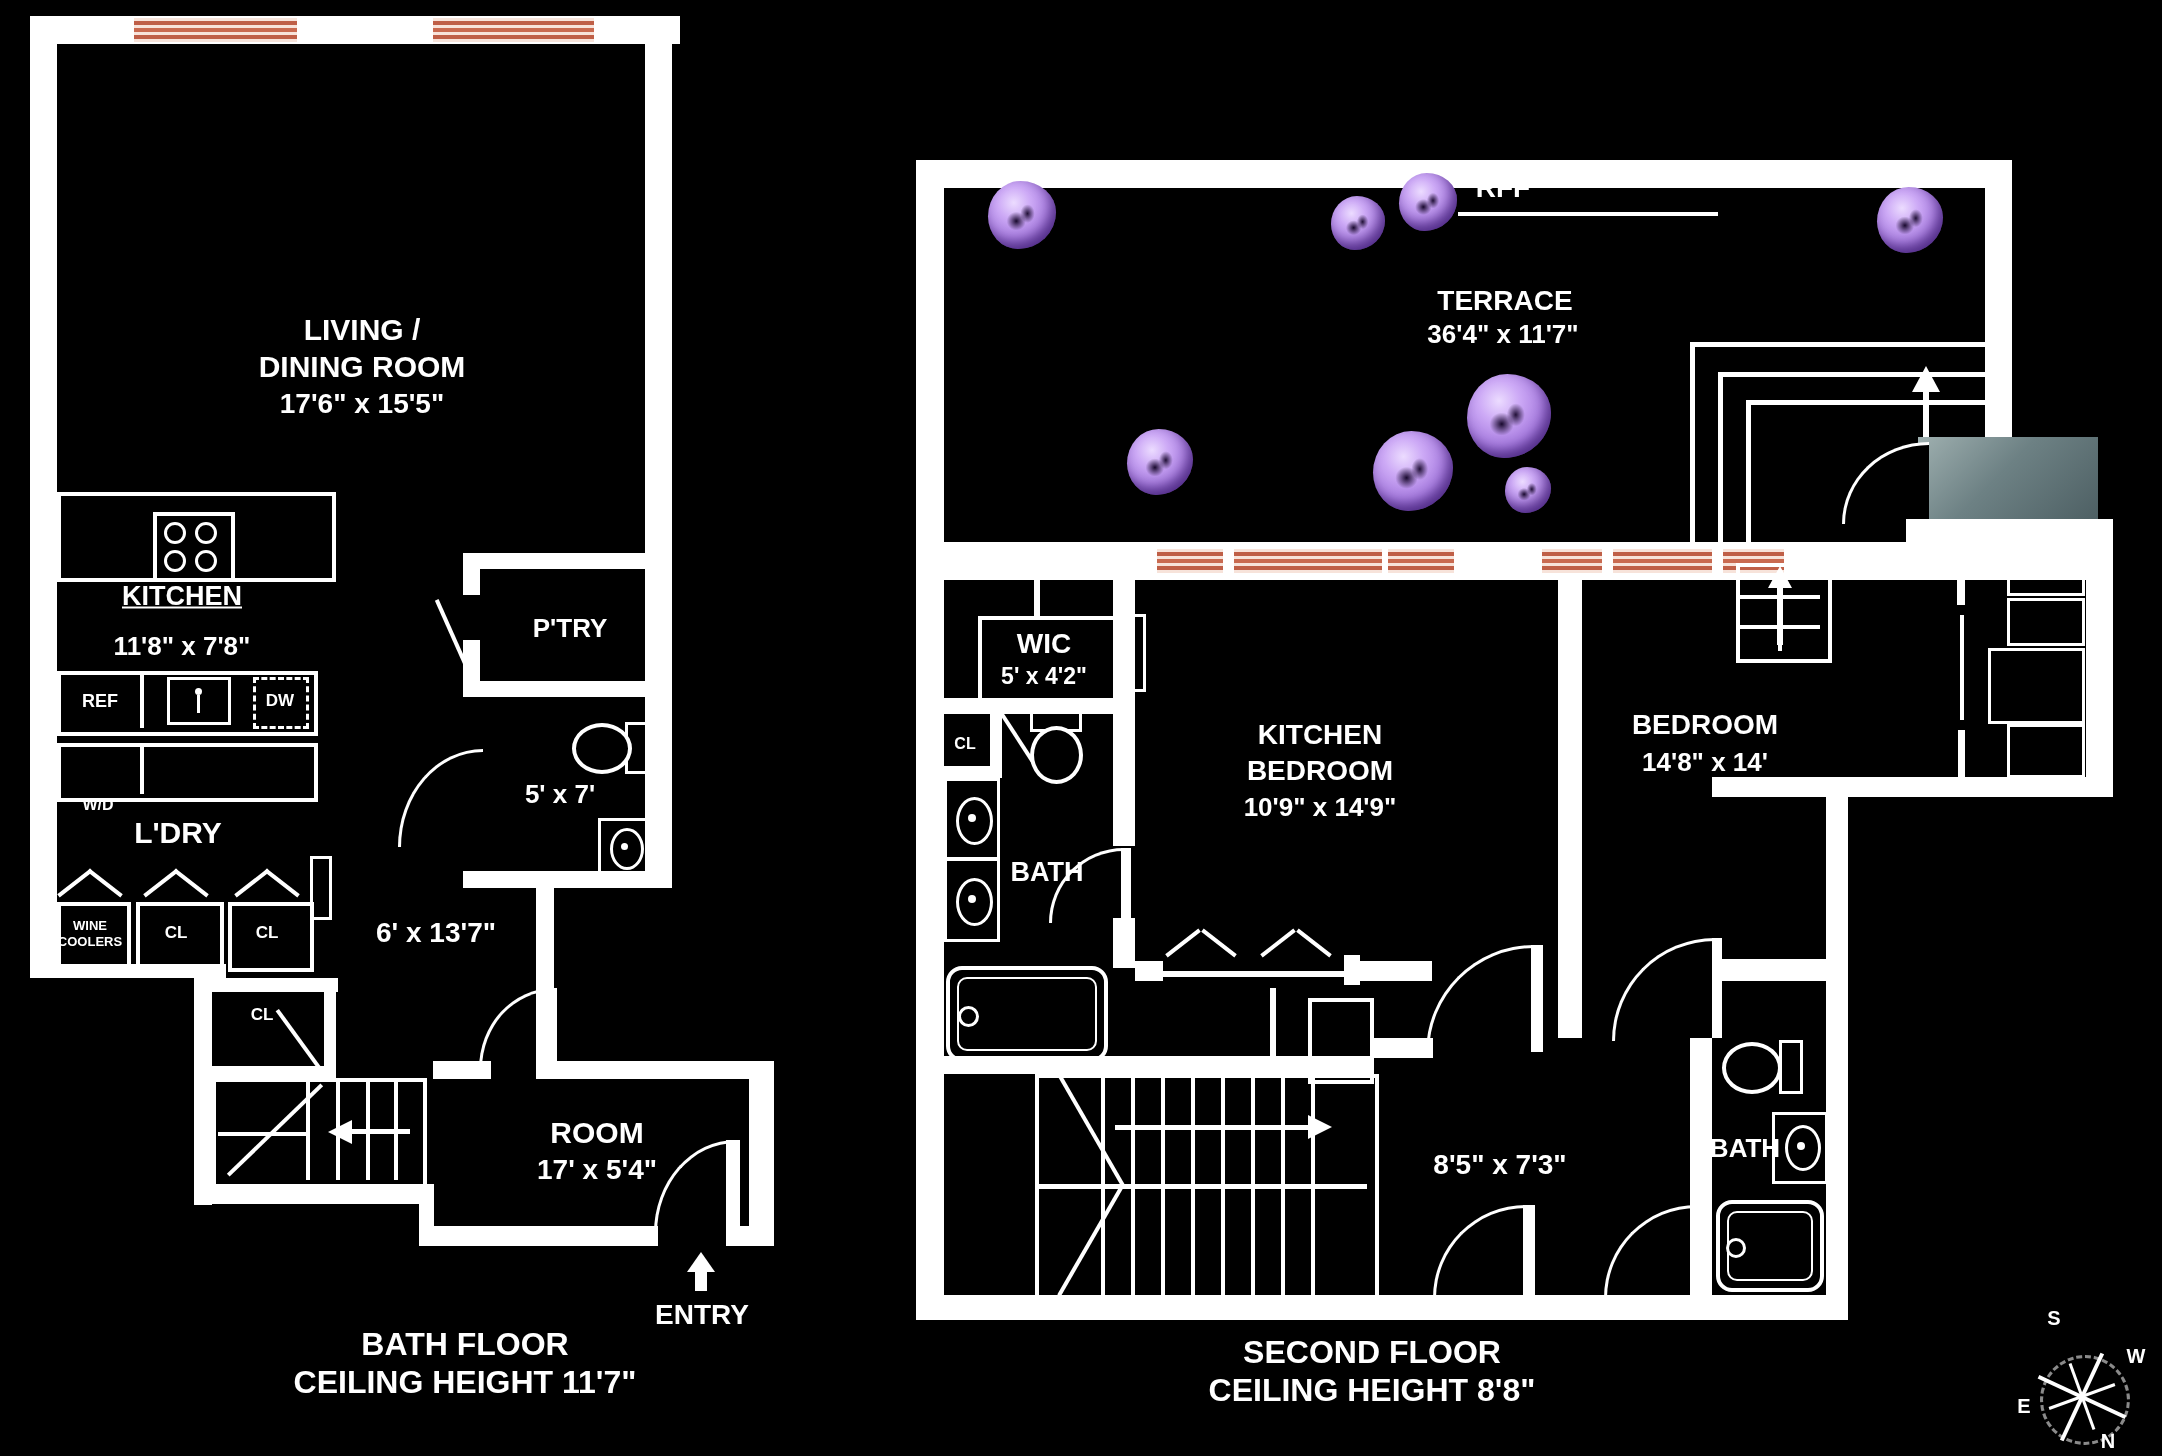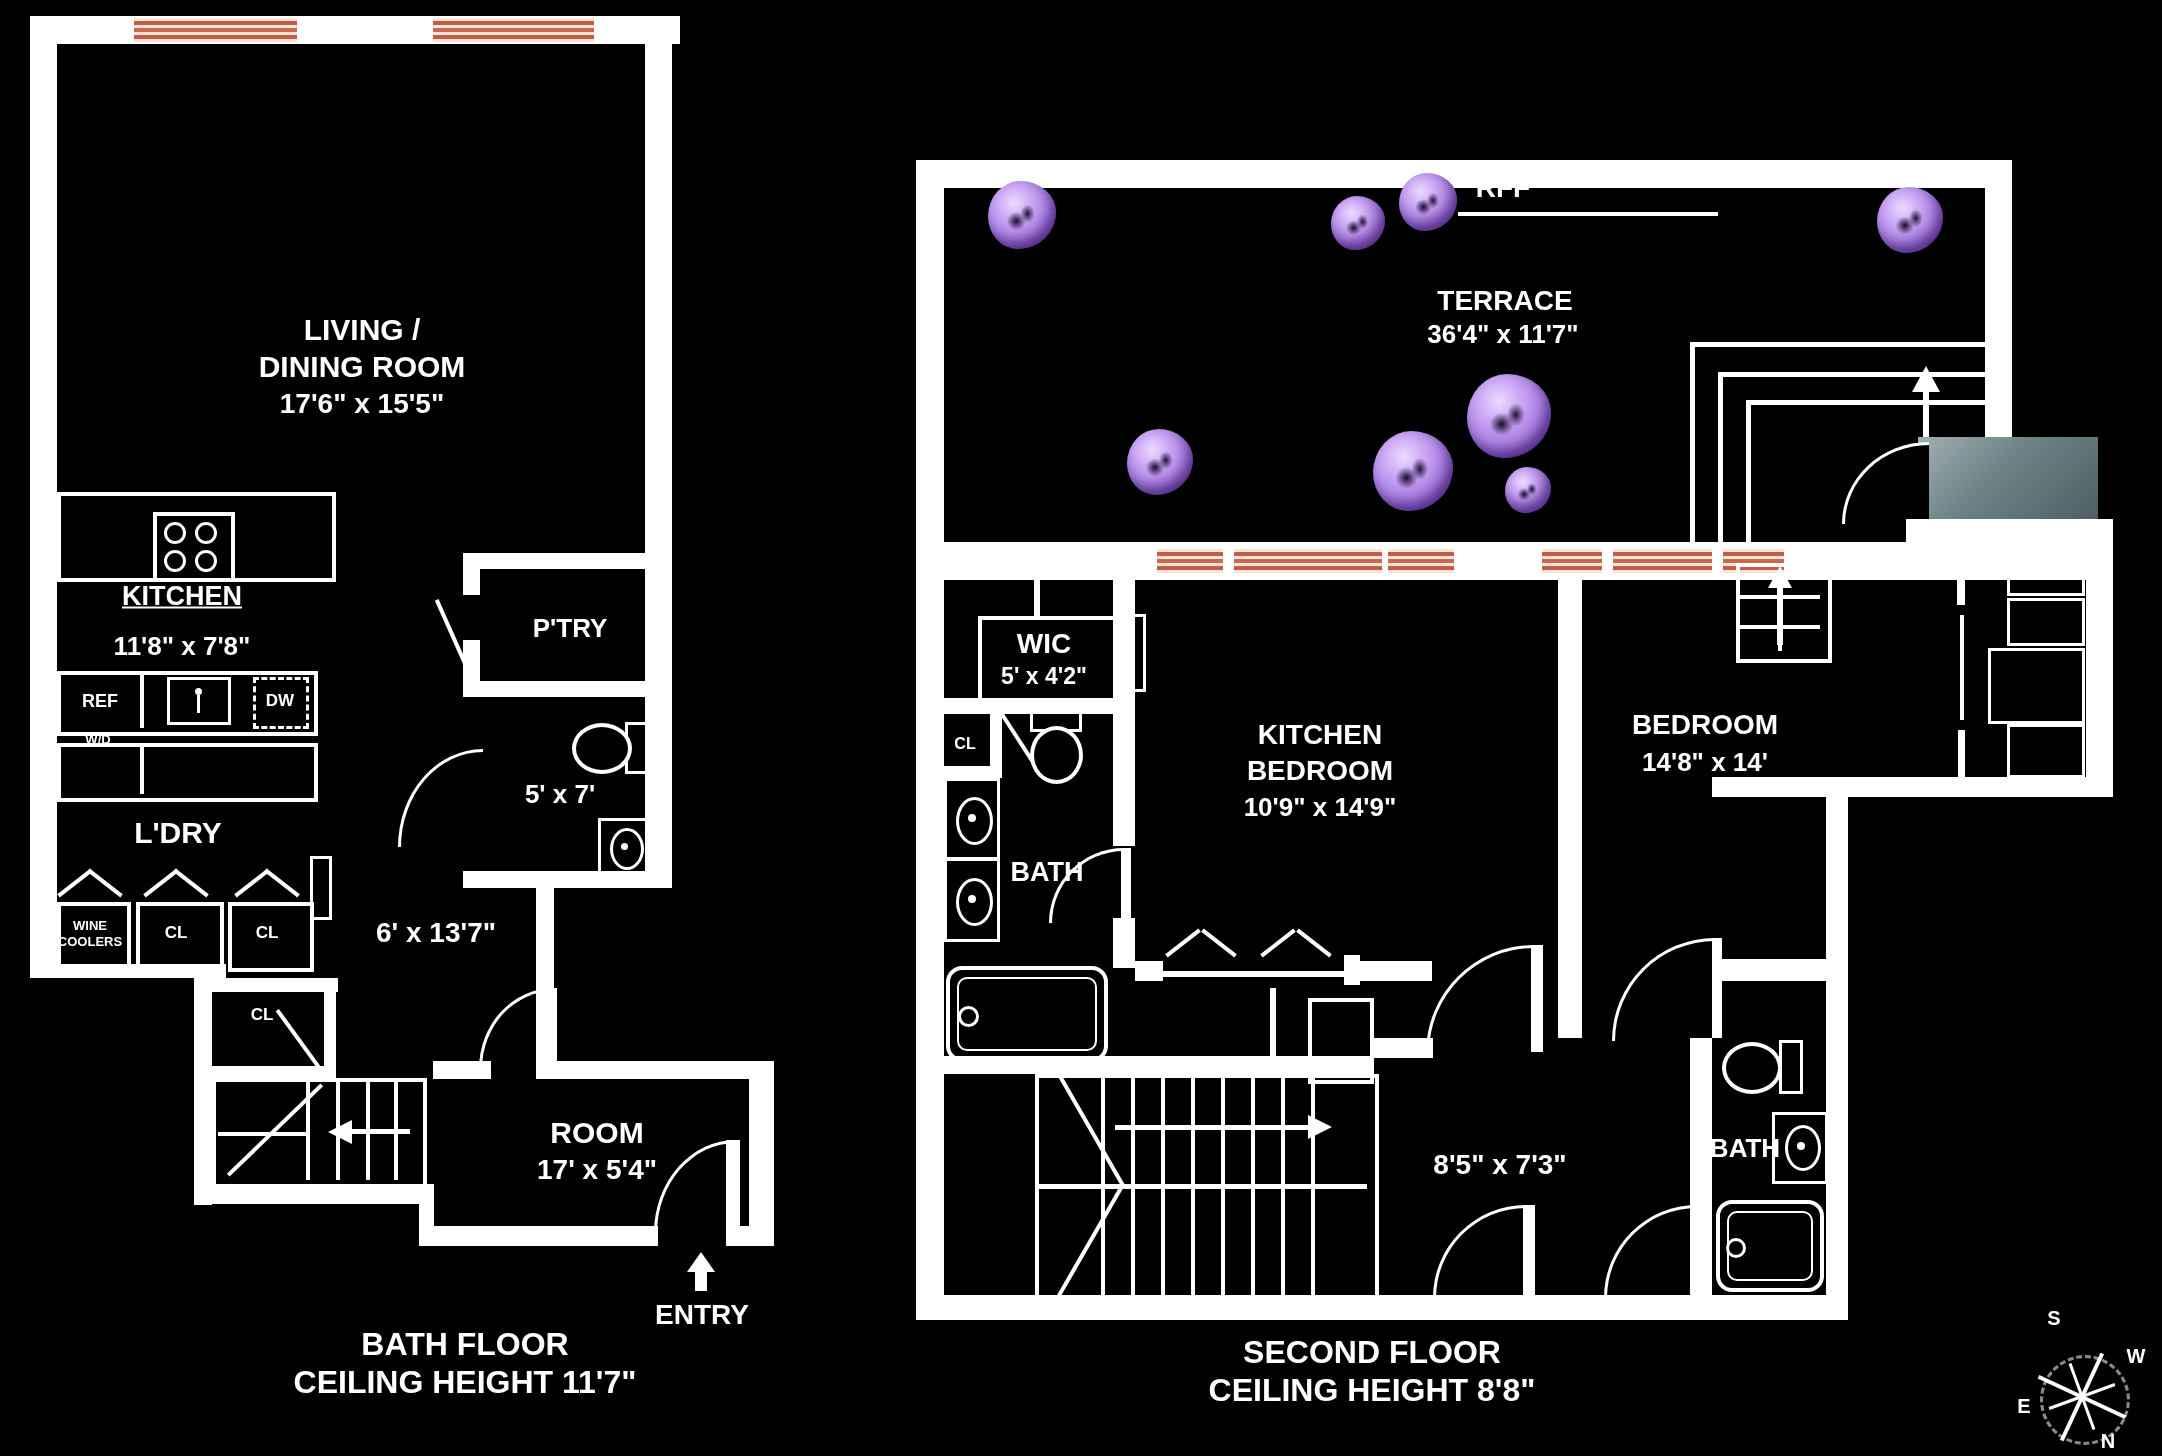--- a/index.html
+++ b/index.html
@@ -67,21 +67,21 @@
     <span class="lbl" style="left:100px;top:701px;font-size:18px;">REF</span>
     <div class="b3" style="left:167px;top:677px;width:58px;height:42px;">
       <div class="dot" style="left:25px;top:8px;width:7px;height:7px;"></div>
       <div class="w" style="left:27px;top:15px;width:3px;height:18px;"></div>
     </div>
     <div class="bd" style="left:253px;top:677px;width:50px;height:46px;"></div>
     <span class="lbl" style="left:280px;top:701px;font-size:17px;">DW</span>
 
     <div class="b" style="left:57px;top:743px;width:253px;height:51px;"></div>
     <div class="w" style="left:140px;top:743px;width:4px;height:51px;"></div>
-    <span class="lbl" style="left:98px;top:739px;font-size:13px;">W/D</span>
+    <span class="lbl" style="left:98px;top:805px;font-size:16px;">W/D</span>
 
     <span class="lbl" style="left:178px;top:833px;font-size:30px;">L'DRY</span>
     <div class="b3" style="left:310px;top:856px;width:16px;height:58px;"></div>
 
     <div class="chev" style="left:55px;top:868px;"></div>
     <div class="chev" style="left:141px;top:868px;"></div>
     <div class="chev" style="left:232px;top:868px;"></div>
 
     <div class="b" style="left:57px;top:902px;width:66px;height:62px;"></div>
     <span class="lbl" style="left:90px;top:925px;font-size:13px;">WINE</span>

